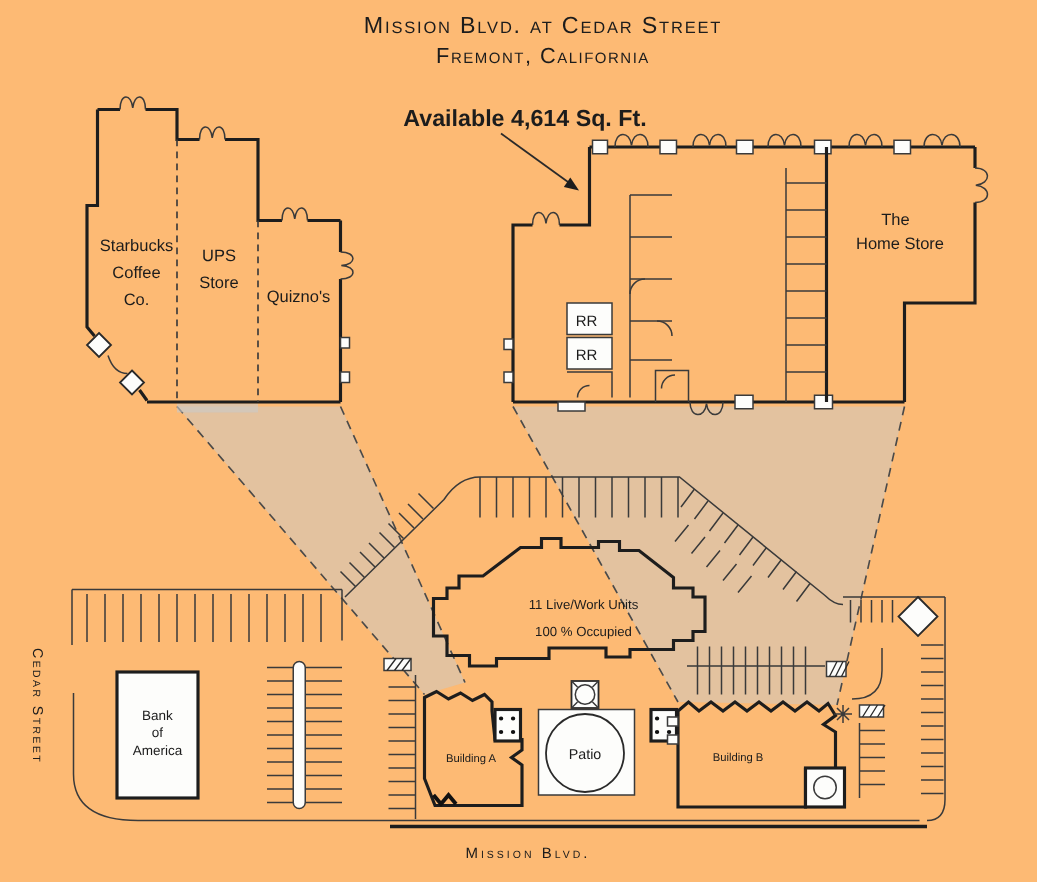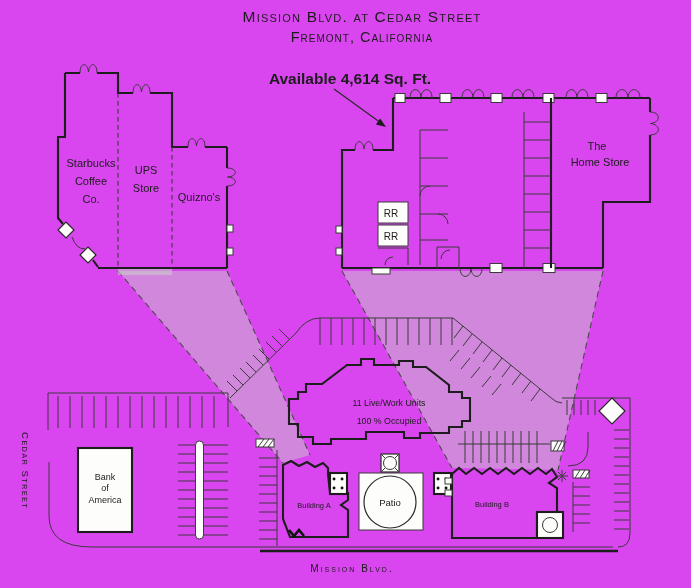--- a/index.html
+++ b/index.html
@@ -1,17 +1,17 @@
 <!DOCTYPE html>
 <html><head>
 <meta charset="utf-8">
 <style>
   html,body{margin:0;padding:0;background:#e8e8e8;}
   .sheet{
-    position:relative;width:691px;height:588px;background:#d946ef;
+    position:relative;width:691px;height:588px;background:#fdba74;
     font-family:"Liberation Sans", sans-serif;overflow:hidden;
   }
   svg{position:absolute;left:0;top:0;}
   svg text{fill:#1c1c1c;}
   .sc{font-variant:small-caps;}
   .ln{stroke:#2a2a2a;fill:none;stroke-width:1.2;}
   .thick{stroke:#1d1d1d;fill:none;stroke-width:2.1;stroke-linejoin:miter;}
   .thin{stroke:#3a3a3a;fill:none;stroke-width:1;}
   .dash{stroke:#3a3a3a;fill:none;stroke-width:1.1;stroke-dasharray:4.5 3.5;}
   .cone{fill:#c9c9c9;opacity:0.5;stroke:none;}

